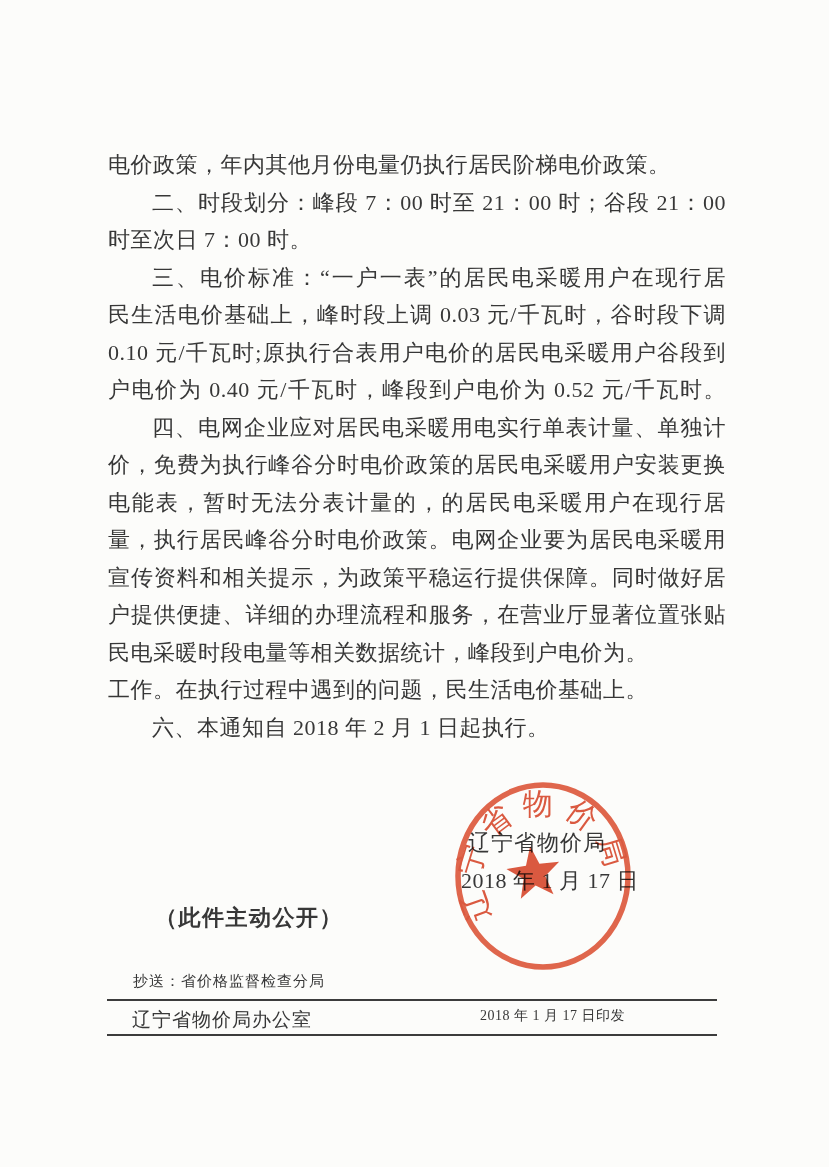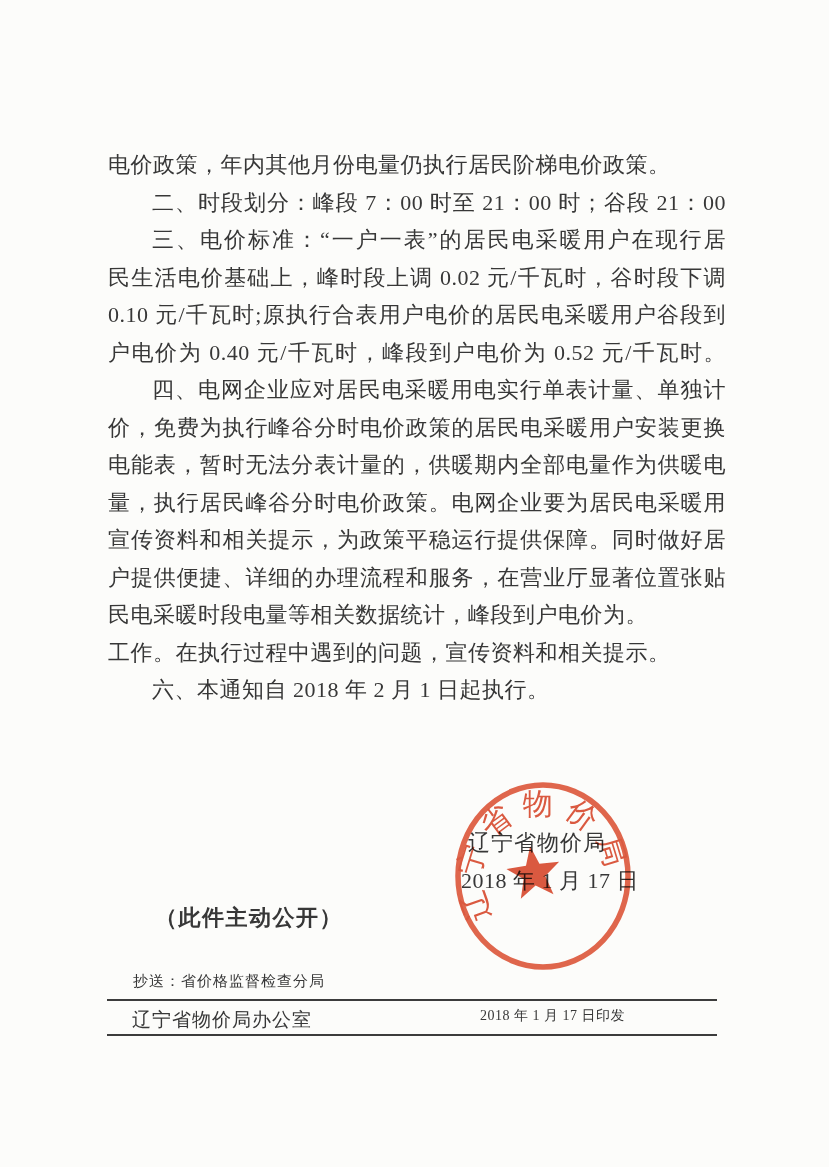--- a/index.html
+++ b/index.html
@@ -48,32 +48,33 @@
   .seal svg{width:100%;height:100%;}
 </style>
 </head>
 <body>
 
 <div class="page" style="background: rgb(252, 252, 250); color: rgb(55, 55, 55);">
 
   <div class="body-text" id="body-lines">
       <div class="bline">电价政策，年内其他月份电量仍执行居民阶梯电价政策。</div>
       <div class="bline ind just">二、时段划分：峰段 7：00 时至 21：00 时；谷段 21：00</div>
+      <div class="bline">时至次日 7：00 时。</div>
       <div class="bline ind just">三、电价标准：“一户一表”的居民电采暖用户在现行居</div>
-      <div class="bline just">民生活电价基础上，峰时段上调 0.02 元/千瓦时，谷时段下调</div>
+      <div class="bline just">民生活电价基础上，峰时段上调 0.03 元/千瓦时，谷时段下调</div>
       <div class="bline just">0.10 元/千瓦时;原执行合表用户电价的居民电采暖用户谷段到</div>
       <div class="bline just">户电价为 0.40 元/千瓦时，峰段到户电价为 0.52 元/千瓦时。</div>
       <div class="bline ind just">四、电网企业应对居民电采暖用电实行单表计量、单独计</div>
       <div class="bline just">价，免费为执行峰谷分时电价政策的居民电采暖用户安装更换</div>
-      <div class="bline just">电能表，暂时无法分表计量的，供暖期内全部电量作为供暖电</div>
+      <div class="bline just">电能表，暂时无法分表计量的，的居民电采暖用户在现行居</div>
       <div class="bline just">量，执行居民峰谷分时电价政策。电网企业要为居民电采暖用</div>
       <div class="bline just">宣传资料和相关提示，为政策平稳运行提供保障。同时做好居</div>
       <div class="bline just">户提供便捷、详细的办理流程和服务，在营业厅显著位置张贴</div>
       <div class="bline">民电采暖时段电量等相关数据统计，峰段到户电价为。</div>
-      <div class="bline">工作。在执行过程中遇到的问题，宣传资料和相关提示。</div>
+      <div class="bline">工作。在执行过程中遇到的问题，民生活电价基础上。</div>
       <div class="bline ind">六、本通知自 2018 年 2 月 1 日起执行。</div>
     </div>
 
   <div class="sig-org">辽宁省物价局</div>
   <div class="sig-date">2018 年 1 月 17 日</div>
 
   <div class="seal">
     <svg viewBox="0 0 188 194">
       <ellipse cx="92" cy="96" rx="85" ry="91" fill="none" stroke-width="5.5" stroke="#e05a3e"></ellipse>
       <polygon points="83,66 76.2,84.7 56.4,85.3 72.1,97.6 66.5,116.7 83,105.5 99.5,116.7 93.9,97.6 109.6,85.3 89.8,84.7" transform="rotate(-8 83 94)" fill="#da4c30"></polygon>

